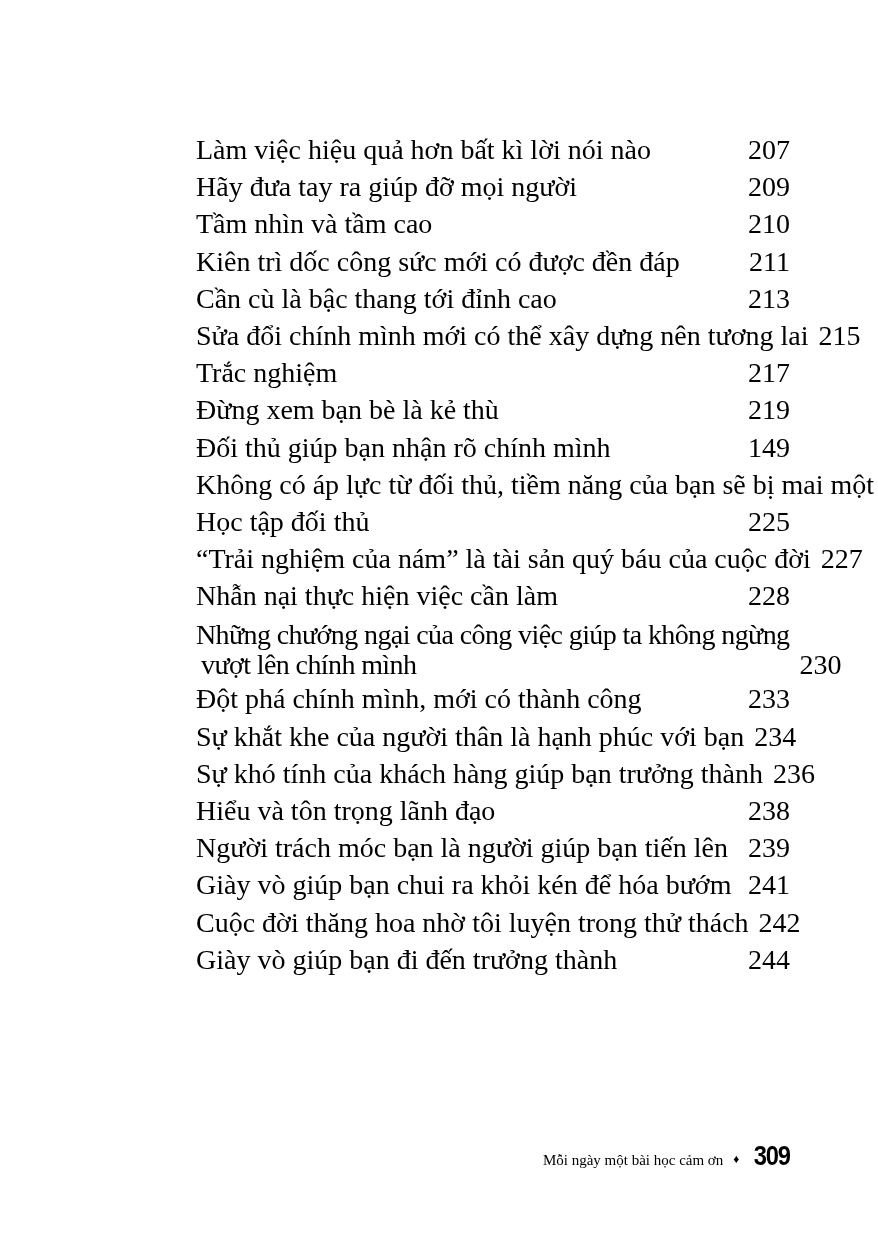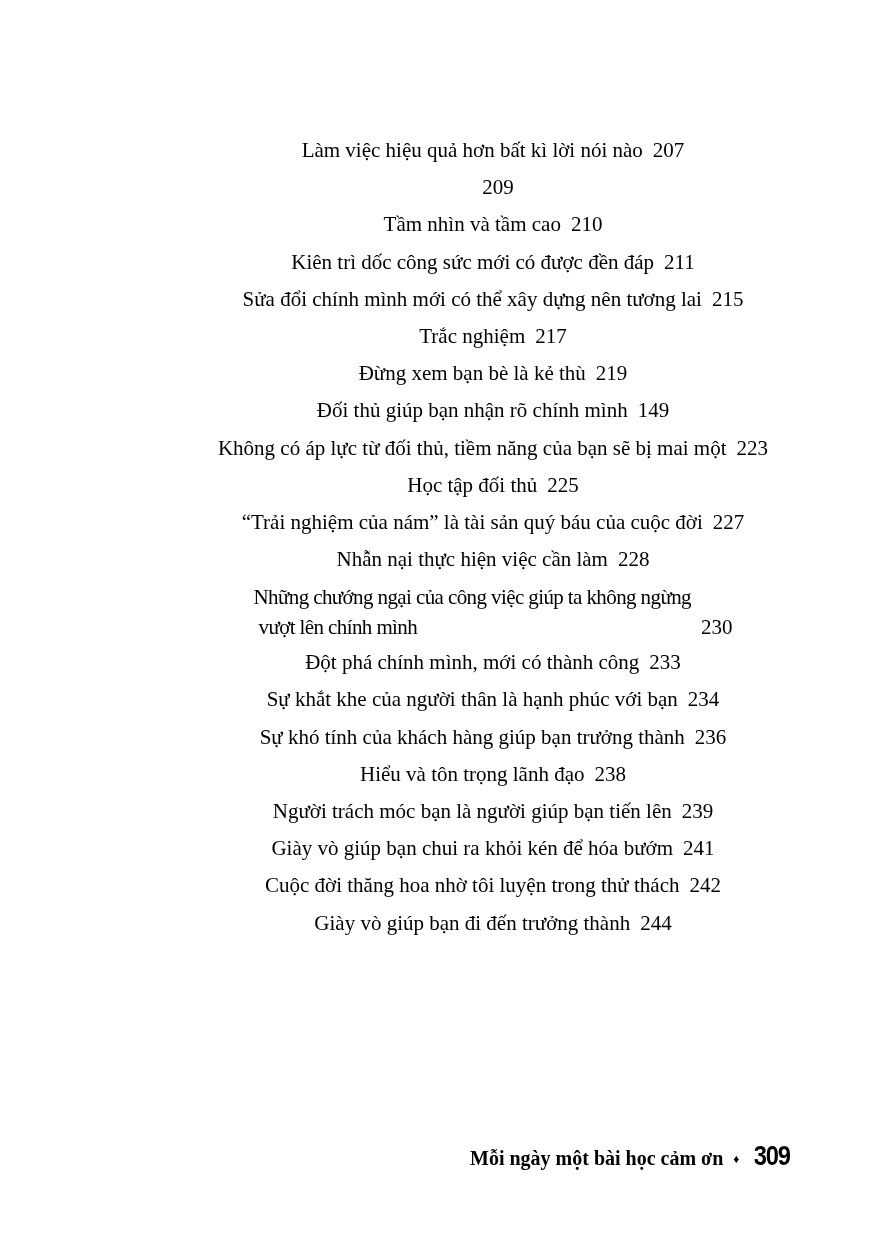--- a/index.html
+++ b/index.html
@@ -17,24 +17,24 @@
     color: #000000;
   }
   .toc {
     position: absolute;
     left: 196px;
     top: 137px;
     width: 594px;
   }
   .toc-row {
     display: flex;
-    justify-content: center;
+    justify-content: space-between;
     align-items: flex-start;
     height: 37.2px;
-    font-size: 21px;
+    font-size: 28px;
     line-height: 26px;
   }
   .toc-title {
     white-space: nowrap;
   }
   .toc-page {
     padding-left: 10px;
   }
   .toc-row.two-line {
     height: 66px;
@@ -52,22 +52,22 @@
   }
   .footer {
     position: absolute;
     top: 1141px;
     right: 88px;
     display: flex;
     align-items: baseline;
     gap: 10px;
   }
   .footer-title {
-    font-weight: bold;
-    font-size: 20px;
+    font-weight: normal;
+    font-size: 15px;
     white-space: nowrap;
   }
   .footer-diamond {
     font-size: 12px;
     align-self: center;
     position: relative;
     top: 3px;
   }
   .footer-page {
     font-family: "Liberation Sans", "DejaVu Sans", sans-serif;
@@ -83,33 +83,38 @@
 
 <div class="page">
 
   <div class="toc" id="toc">
   <div class="toc-row">
     <span class="toc-title">Làm việc hiệu quả hơn bất kì lời nói nào</span>
     <span class="toc-page">207</span>
   </div>
 
   <div class="toc-row">
+    <span class="toc-title">Hãy đưa tay ra giúp đỡ mọi người</span>
     <span class="toc-page">209</span>
   </div>
 
   <div class="toc-row">
     <span class="toc-title">Tầm nhìn và tầm cao</span>
     <span class="toc-page">210</span>
   </div>
 
   <div class="toc-row">
     <span class="toc-title">Kiên trì dốc công sức mới có được đền đáp</span>
     <span class="toc-page">211</span>
   </div>
 
+  <div class="toc-row">
+    <span class="toc-title">Cần cù là bậc thang tới đỉnh cao</span>
+    <span class="toc-page">213</span>
+  </div>
 
   <div class="toc-row">
     <span class="toc-title">Sửa đổi chính mình mới có thể xây dựng nên tương lai</span>
     <span class="toc-page">215</span>
   </div>
 
   <div class="toc-row">
     <span class="toc-title">Trắc nghiệm</span>
     <span class="toc-page">217</span>
   </div>

